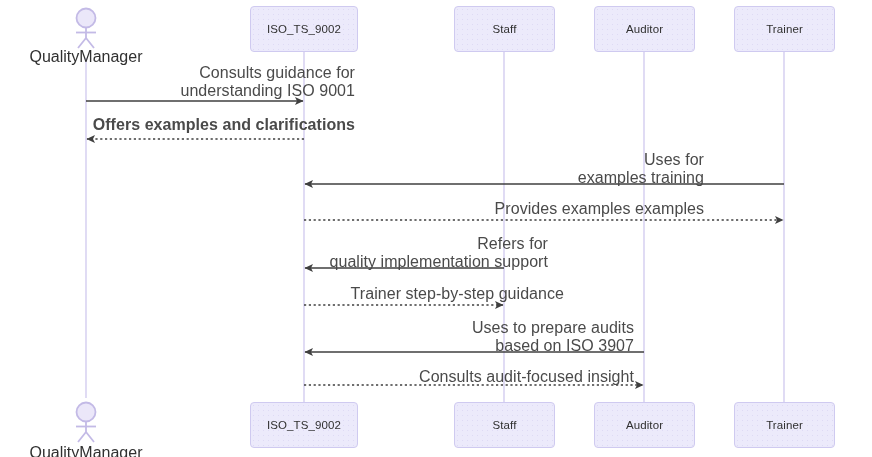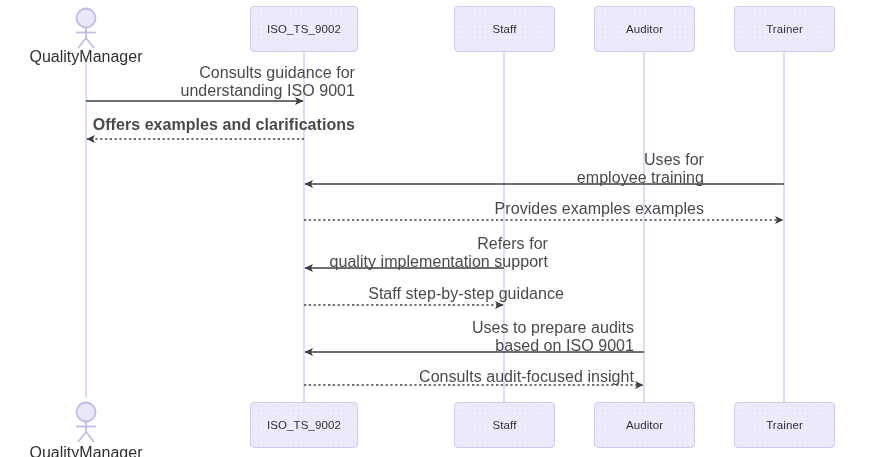--- a/index.html
+++ b/index.html
@@ -136,23 +136,23 @@
     </div>
 
   <div class="actor-name" id="actor-name-top" style="left: 26px; top: 48px; width: 120px;">QualityManager</div>
   <div class="actor-name" id="actor-name-bottom" style="left: 26px; top: 444px; width: 120px;">QualityManager</div>
 
   <div id="labels-container">
       <div class="msg-label" style="left: 35px; top: 64px; width: 320px;">Consults guidance for
 understanding ISO 9001</div>
       <div class="msg-label" style="left: 35px; top: 116px; width: 320px; font-weight: bold;">Offers examples and clarifications</div>
       <div class="msg-label" style="left: 384px; top: 151px; width: 320px;">Uses for
-employee training</div>
+examples training</div>
       <div class="msg-label" style="left: 384px; top: 200px; width: 320px;">Provides examples examples</div>
       <div class="msg-label" style="left: 228px; top: 235px; width: 320px;">Refers for
 quality implementation support</div>
-      <div class="msg-label" style="left: 244px; top: 285px; width: 320px;">Staff step-by-step guidance</div>
+      <div class="msg-label" style="left: 244px; top: 285px; width: 320px;">Trainer step-by-step guidance</div>
       <div class="msg-label" style="left: 314px; top: 319px; width: 320px;">Uses to prepare audits
-based on ISO 9001</div>
+based on ISO 3907</div>
       <div class="msg-label" style="left: 314px; top: 368px; width: 320px;">Consults audit-focused insight</div>
     </div>
 
 </div>
 
 </body></html>

